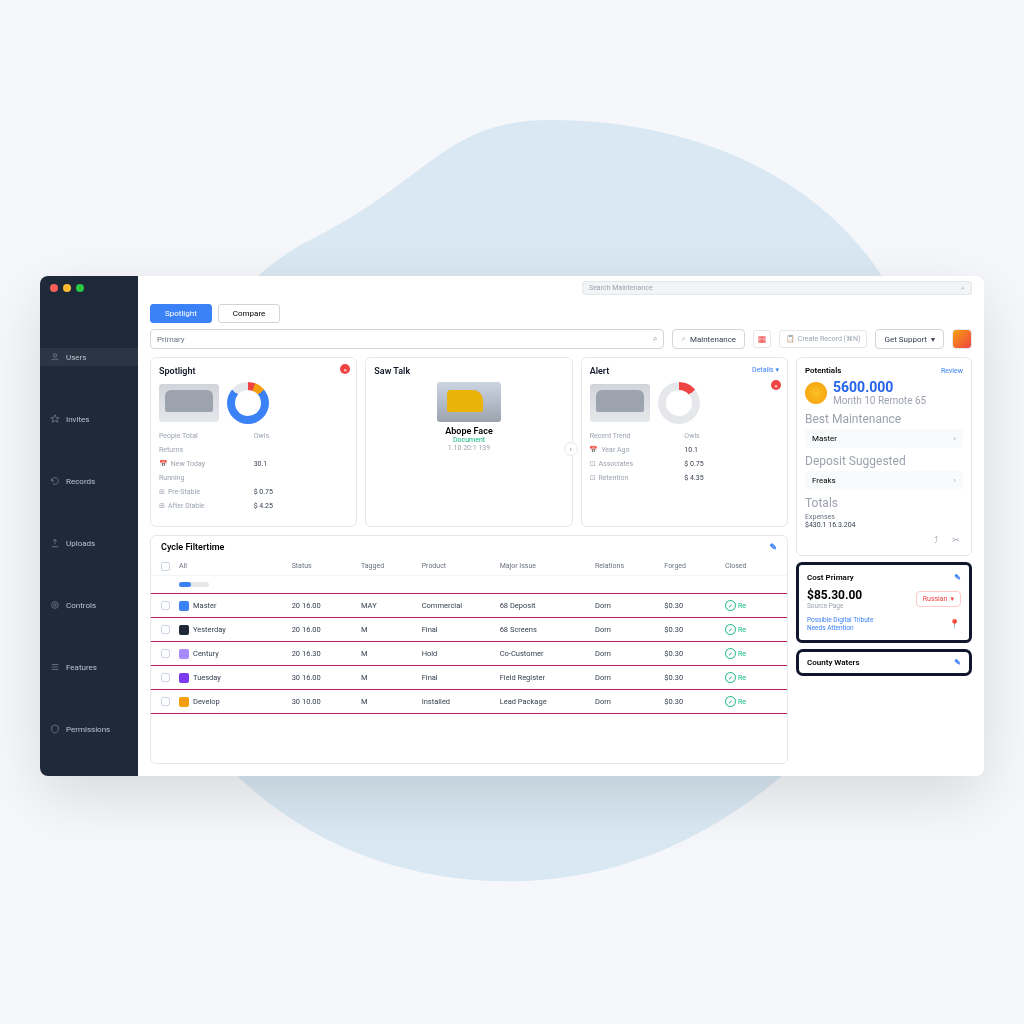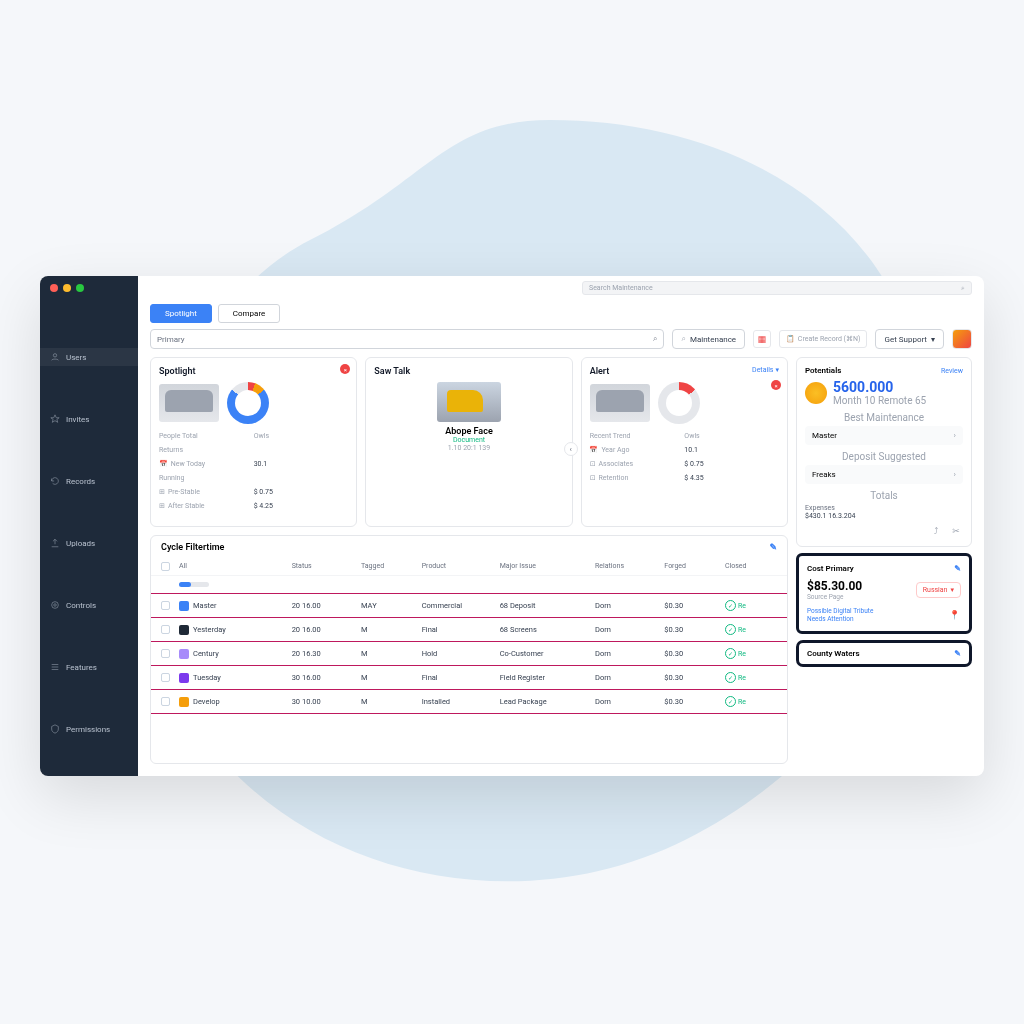--- a/index.html
+++ b/index.html
@@ -73,21 +73,21 @@
   .status-pill::before { content:"✓"; width:9px; height:9px; border:1px solid #10b981; border-radius:50%; display:inline-flex; align-items:center; justify-content:center; font-size:6px;}
   .mini-bar { width: 30px; height: 5px; background:#e5e7eb; border-radius:3px; position:relative; }
   .mini-bar::after { content:""; position:absolute; left:0; top:0; bottom:0; width:40%; background:#3b82f6; border-radius:3px;}
   .rc-box { border:1px solid #e5e7eb; border-radius:6px; padding:8px; }
   .rc-head { display:flex; justify-content:space-between; align-items:center; font-size:8px; font-weight:600; margin-bottom:4px;}
   .rc-head .act { color:#3b82f6; font-size:7px; font-weight:400; cursor:pointer;}
   .sum-row { display:flex; gap:6px; align-items:center; }
   .sum-ava { width:22px; height:22px; border-radius:50%; background:radial-gradient(#fbbf24,#f59e0b); }
   .sum-val { font-size:14px; font-weight:700; color:#2563eb; }
   .sum-sub { font-size:10px; color:#9ca3af; }
-  .rc-sec-label { font-size:10px; color:#9ca3af; margin:6px 0 3px;text-align:center; }
+  .rc-sec-label { font-size:12px; color:#9ca3af; margin:6px 0 3px; }
   .rc-row { display:flex; justify-content:space-between; align-items:center; background:#f9fafb; border-radius:4px; padding:5px 7px; font-size:8px; cursor:pointer; }
   .rc-row .chev { color:#9ca3af; font-size:8px;}
   .icon-pair { display:flex; gap:6px; margin-top:4px; justify-content:flex-end;}
   .pair-ico { width:14px; height:14px; color:#9ca3af; display:flex; align-items:center; justify-content:center; font-size:9px;}
   .cost-box { border:3px solid #0f172a; border-radius:6px; padding:8px; }
   .cost-amt { font-size:12px; font-weight:700; }
   .cost-sub { font-size:6.5px; color:#9ca3af; }
   .cost-row { display:flex; justify-content:space-between; align-items:center;}
   .cost-drop { border:1px solid #fecaca; color:#ef4444; border-radius:4px; font-size:7px; padding:3px 6px; cursor:pointer; display:flex; align-items:center; gap:3px;}
   .note-row { display:flex; justify-content:space-between; align-items:center; margin-top:6px;}

